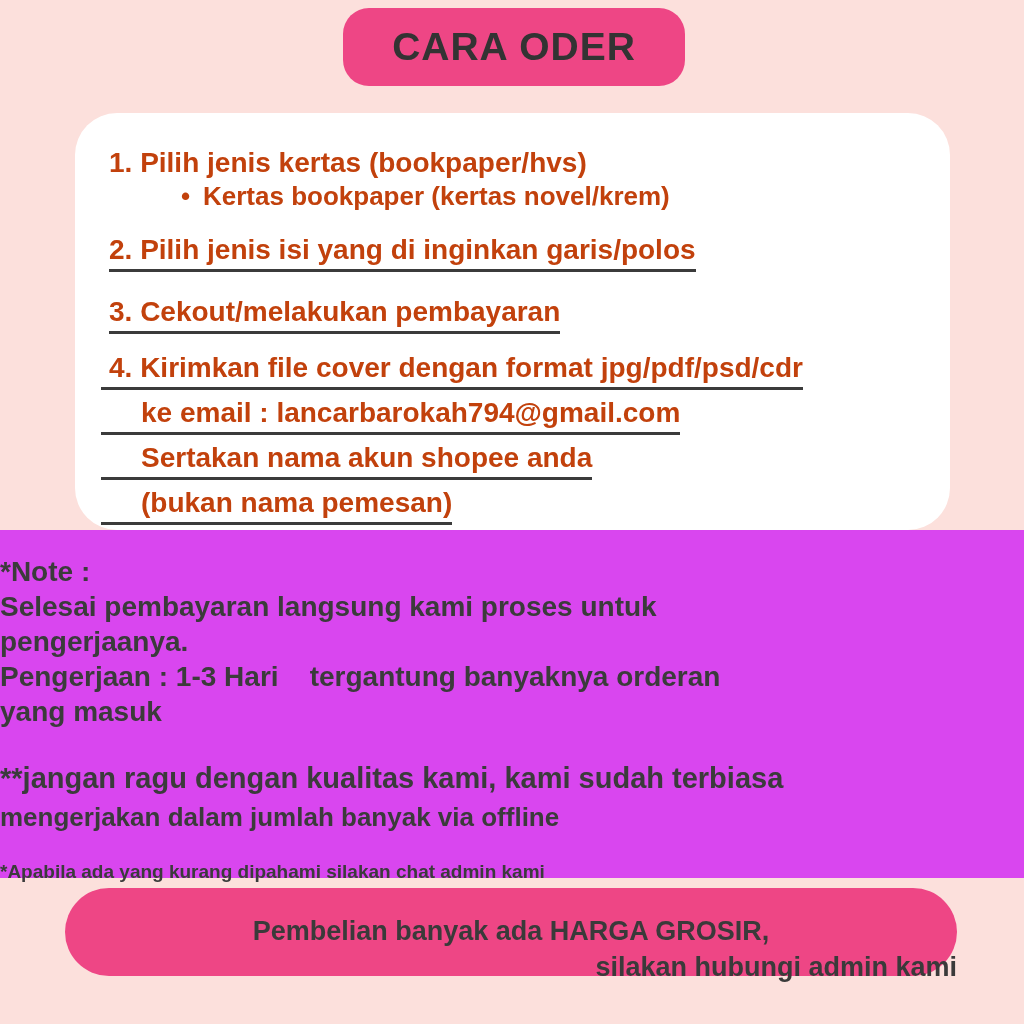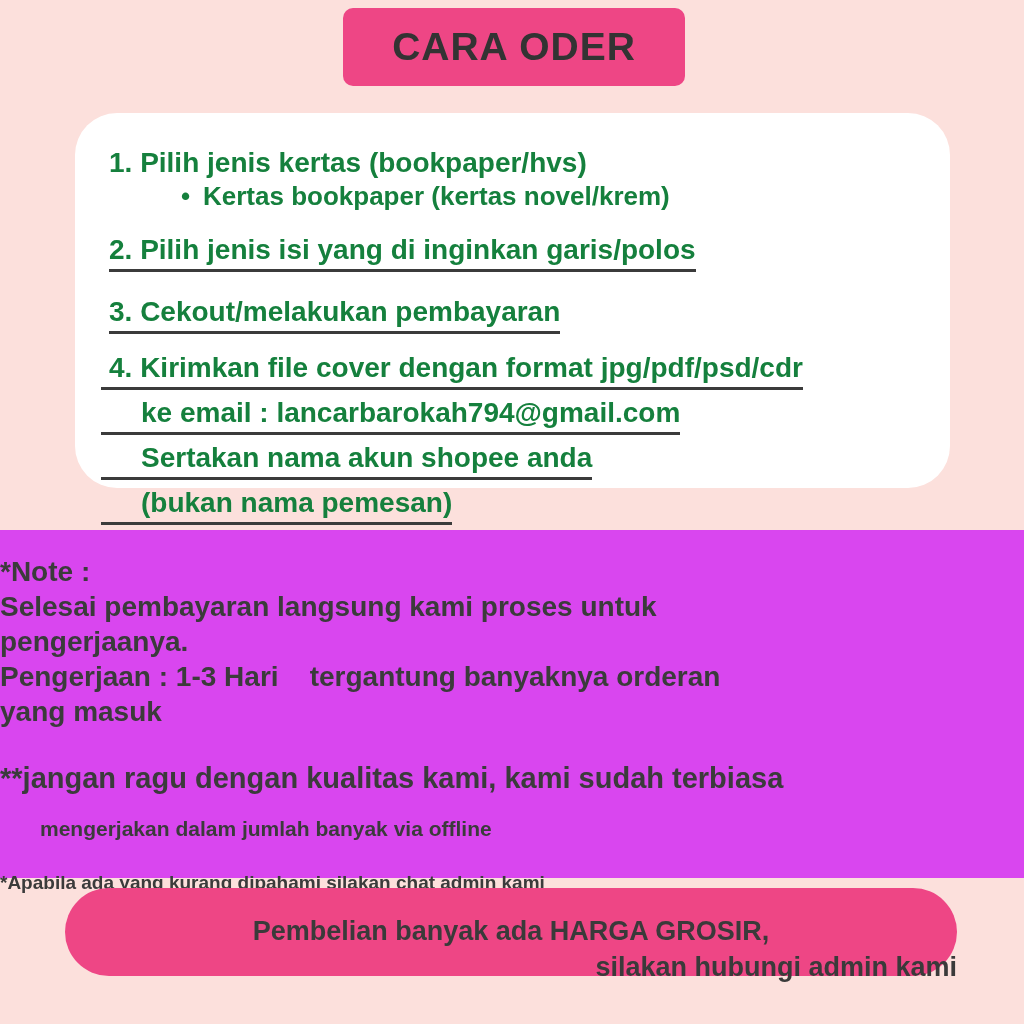--- a/index.html
+++ b/index.html
@@ -9,34 +9,34 @@
     background:#fce0dc;
     position:relative;
     overflow:hidden;
     color:#3a3a3a;
   }
   .page{position:absolute;inset:0;background:#fce0dc;}
 
   
   .title-pill{
     position:absolute;left:343px;top:8px;width:342px;height:78px;
-    background:#ee4685;border-radius:10px;
+    background:#ee4685;border-radius:26px;
     display:flex;align-items:center;justify-content:center;
   }
   .title-pill .title-text{
     font-size:39px;font-weight:bold;color:#333333;letter-spacing:1px;
   }
 
   
   .card{
-    position:absolute;left:75px;top:113px;width:875px;height:375px;
+    position:absolute;left:75px;top:113px;width:875px;height:417px;
     background:#ffffff;border-radius:42px;
     box-sizing:border-box;
     padding:26px 30px 0 34px;
-    font-weight:bold;font-size:28px;color:#15803d;
+    font-weight:bold;font-size:28px;color:#c2410c;
   }
   .step{margin-top:8px;line-height:32px;white-space:nowrap;}
   .bullets{margin-left:72px;margin-top:2px;font-size:26px;line-height:31px;}
   .bullet-line{white-space:nowrap;}
   .bullet-dot{display:inline-block;width:22px;text-align:left;}
   .u{
     display:inline-block;border-bottom:3px solid #3b3b3b;padding-bottom:3px;
     white-space:nowrap;
   }
   .step2{margin-top:22px;}
@@ -49,21 +49,21 @@
 
   
   .note{
     position:absolute;left:0;top:530px;width:1024px;height:348px;
     background:#d946ef;color:#3b3b3b;font-weight:bold;
     text-align:left;box-sizing:border-box;padding-top:24px;
   }
   .note .nline{font-size:28px;line-height:35px;}
   .note .pre{white-space:pre-wrap;}
   .note .emph{font-size:29px;margin-top:32px;}
-  .note .sub{font-size:21px;margin-top:15px;padding-left:40px;}
+  .note .sub{font-size:26px;margin-top:4px;}
   .note .small{font-size:19px;margin-top:19px;}
 
   
   .footer-pill{
     position:absolute;left:65px;top:888px;width:892px;height:88px;
     background:#ee4685;border-radius:46px;
     box-sizing:border-box;padding-top:25px;
     font-weight:bold;font-size:27px;color:#3a3a3a;
   }
   .footer-pill .fline1{text-align:center;line-height:36px;}

